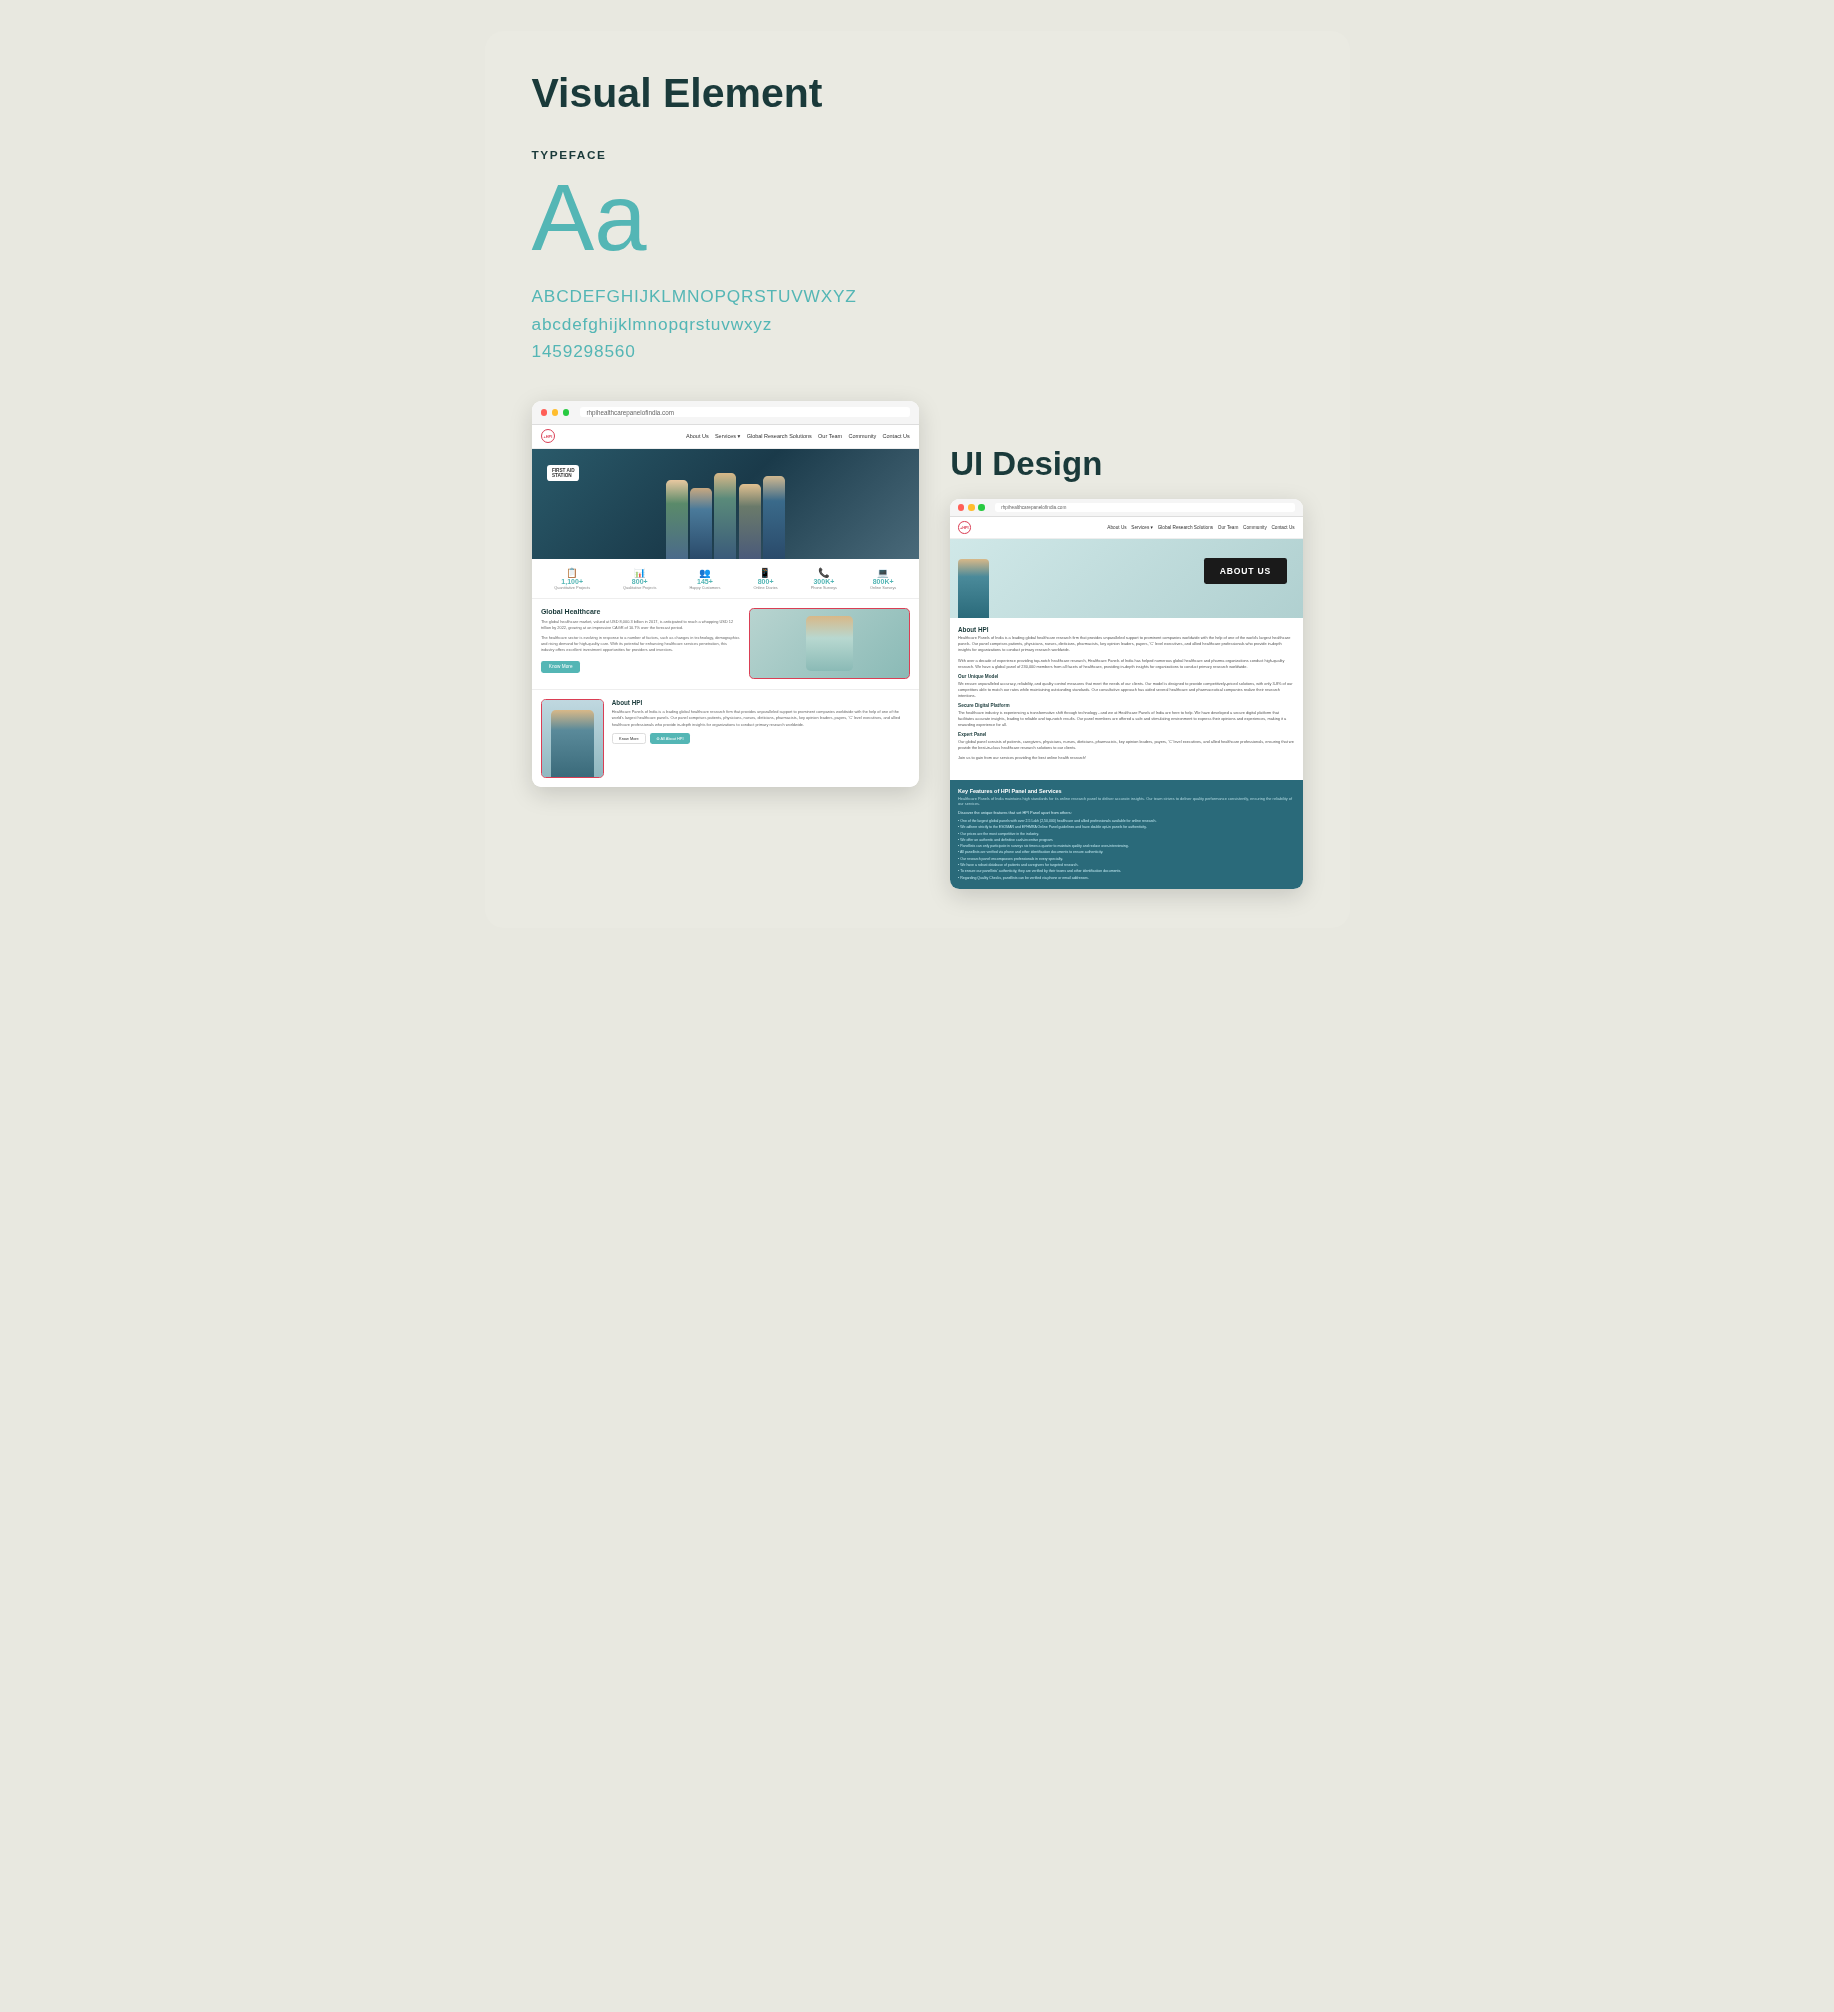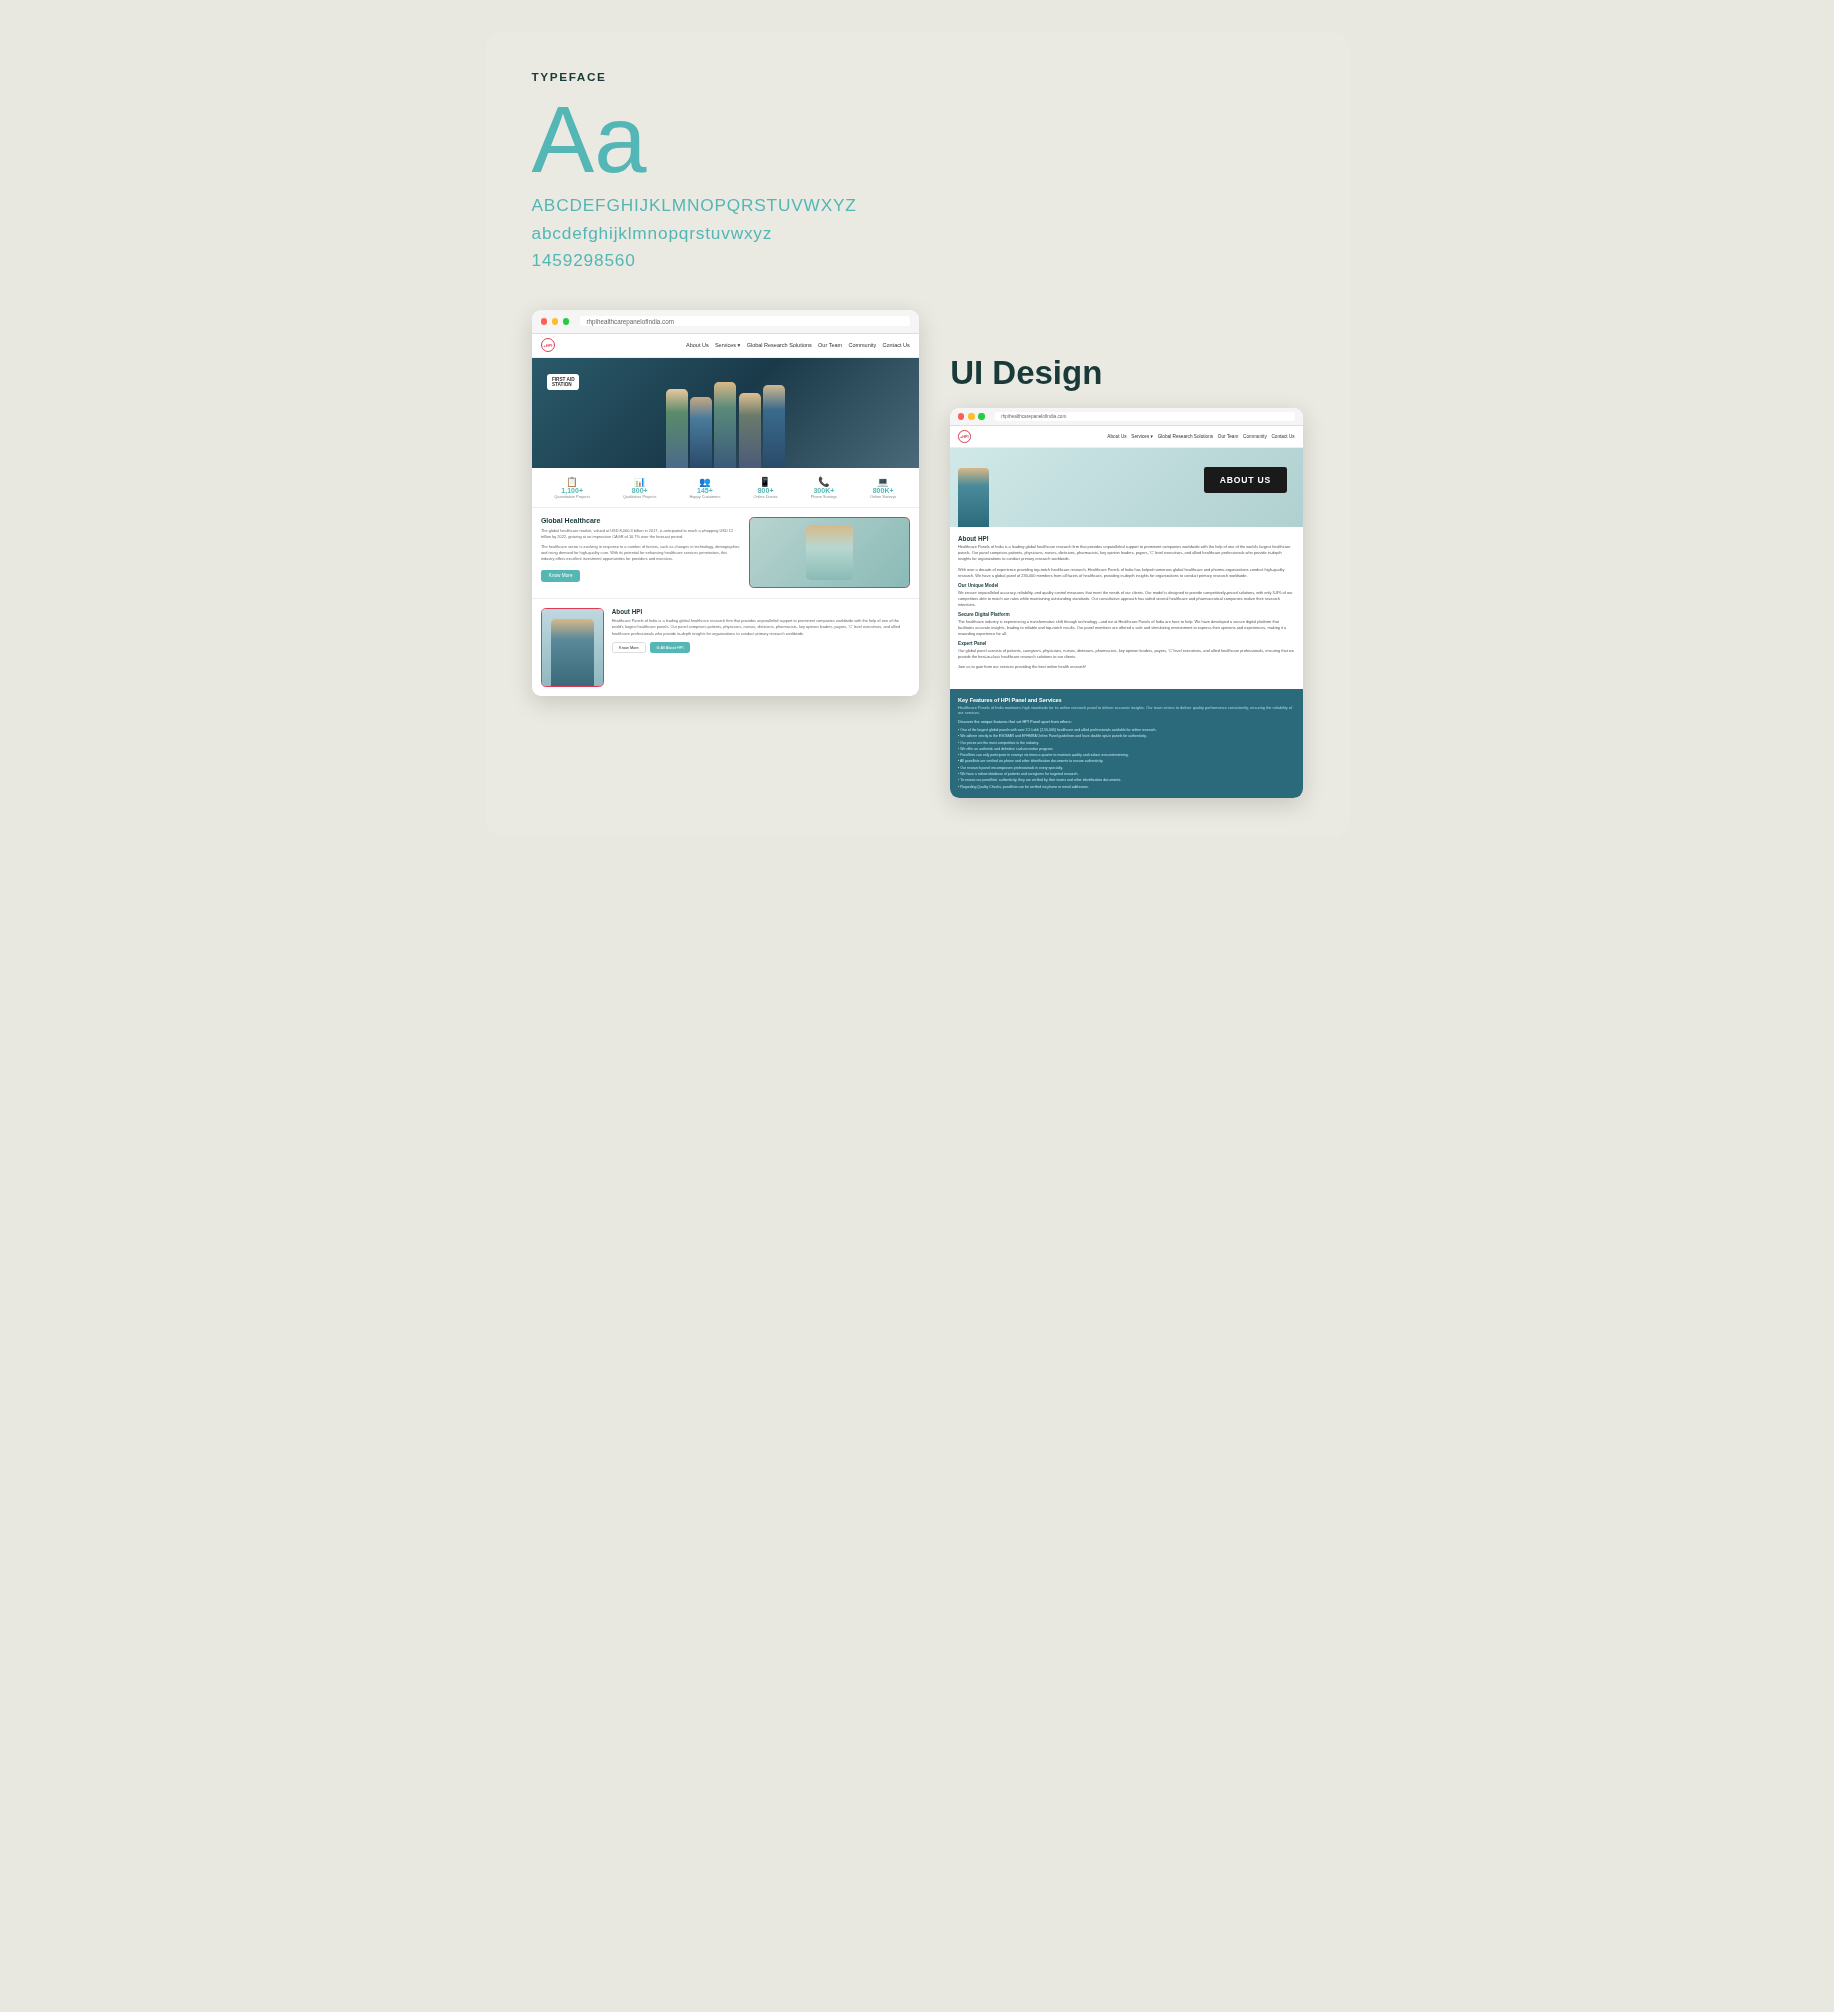--- a/index.html
+++ b/index.html
@@ -44,21 +44,21 @@
       color: #1a3a3a;
       letter-spacing: 1.6px;
       margin-bottom: 9.4px;
     }
 
     .big-aa {
       font-size: 94px;
       font-weight: 400;
       color: #54b6b5;
       line-height: 1;
-      margin-bottom: 8px;
+      margin-bottom: 21px;
     }
 
     .alphabet-upper {
       font-size: 17.3px;
       color: #54b6b5;
       letter-spacing: 0.8px;
       margin-bottom: 6.3px;
     }
 
     .alphabet-lower {
@@ -467,20 +467,21 @@
       font-size: 3.5px;
       color: #c0e8f0;
       line-height: 1.8;
     }
   </style>
 </head>
 <body>
 
 <div class="page-container">
 
+  <h1 class="section-title">Visual Element</h1>
 
   <div class="typeface-colors-row">
 
     <div class="typeface-section">
       <div class="typeface-label">TYPEFACE</div>
       <div class="big-aa">Aa</div>
       <div class="alphabet-upper">ABCDEFGHIJKLMNOPQRSTUVWXYZ</div>
       <div class="alphabet-lower">abcdefghijklmnopqrstuvwxyz</div>
       <div class="alphabet-numbers">1459298560</div>
     </div>

